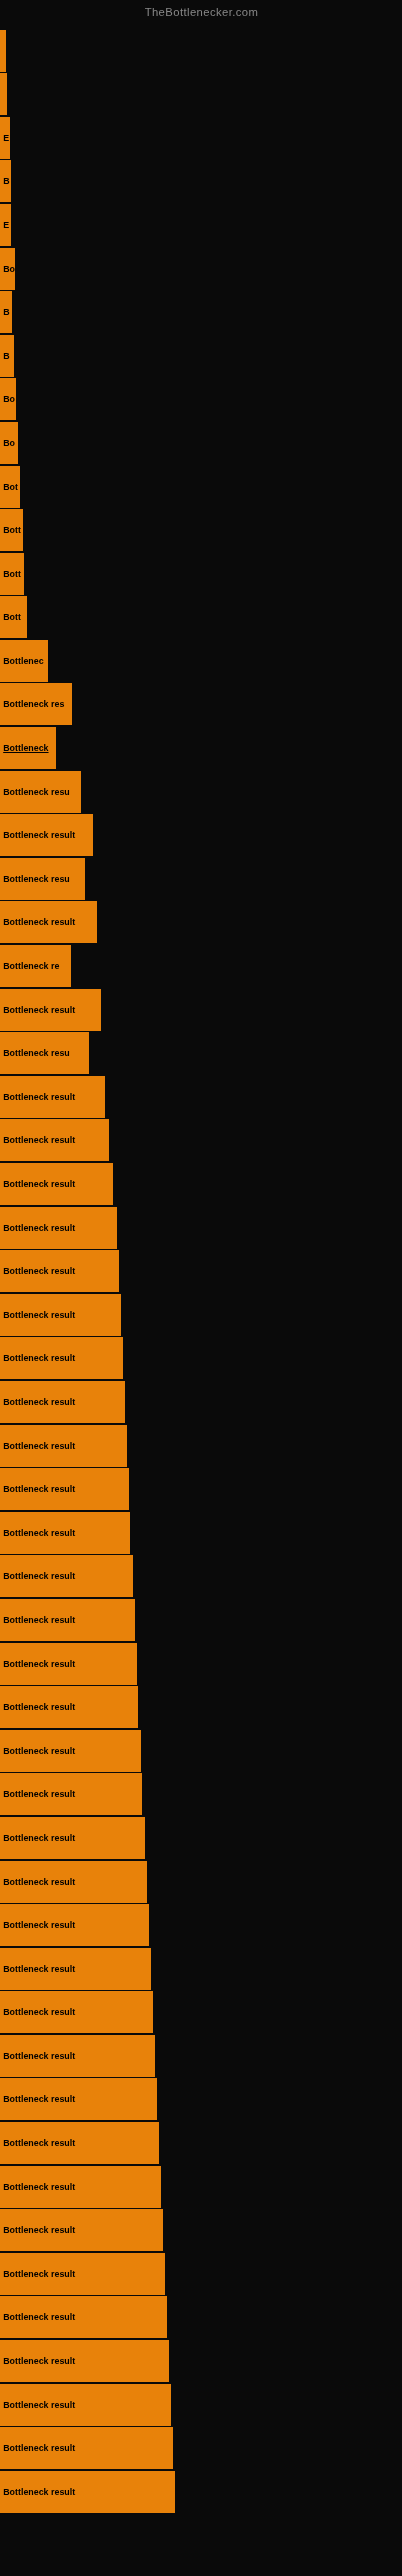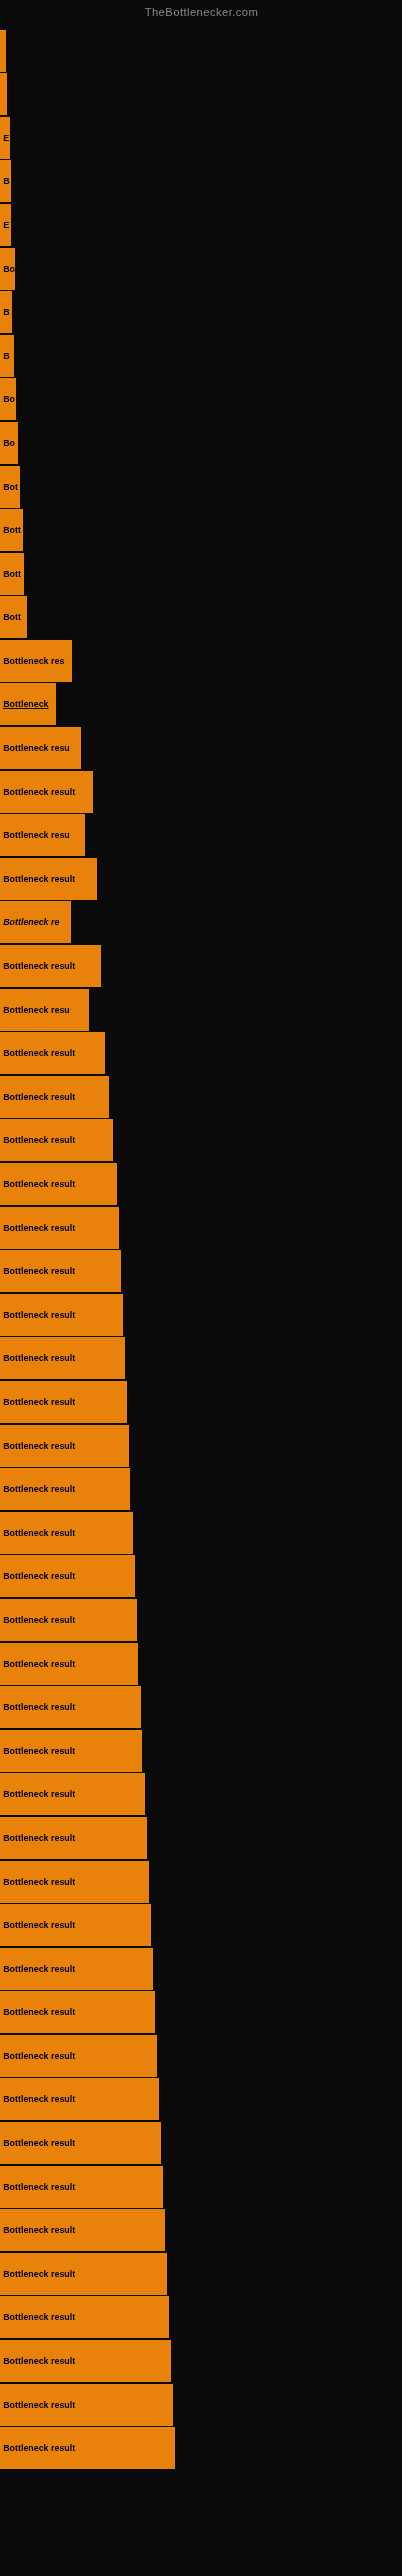--- a/index.html
+++ b/index.html
@@ -95,39 +95,42 @@
     <div class="bar-row">
       <div class="bar-label" style="width: 22.5px; min-width: 22.5px; max-width: 22.5px;">Bott</div>
     </div>
     <div class="bar-row">
       <div class="bar-label" style="width: 24px; min-width: 24px; max-width: 24px;">Bott</div>
     </div>
     <div class="bar-row">
       <div class="bar-label" style="width: 26.6px; min-width: 26.6px; max-width: 26.6px;">Bott</div>
     </div>
     <div class="bar-row">
+      <div class="bar-label" style="width: 48px; min-width: 48px; max-width: 48px;">Bottlenec</div>
+    </div>
+    <div class="bar-row">
       <div class="bar-label" style="width: 72px; min-width: 72px; max-width: 72px; text-align: right;">Bottleneck res</div>
     </div>
     <div class="bar-row">
       <div class="bar-label" style="width: 56px; min-width: 56px; max-width: 56px; text-decoration: underline;">Bottleneck</div>
     </div>
     <div class="bar-row">
       <div class="bar-label" style="width: 81px; min-width: 81px; max-width: 81px;">Bottleneck resu</div>
     </div>
     <div class="bar-row">
       <div class="bar-label" style="width: 93px; min-width: 93px; max-width: 93px;">Bottleneck result</div>
     </div>
     <div class="bar-row">
       <div class="bar-label" style="width: 85px; min-width: 85px; max-width: 85px;">Bottleneck resu</div>
     </div>
     <div class="bar-row">
       <div class="bar-label" style="width: 97px; min-width: 97px; max-width: 97px;">Bottleneck result</div>
     </div>
     <div class="bar-row">
-      <div class="bar-label" style="width: 71px; min-width: 71px; max-width: 71px; font-style: italic;">Bottleneck re</div>
+      <div class="bar-label" style="width: 71px; min-width: 71px; max-width: 71px;">Bottleneck re</div>
     </div>
     <div class="bar-row">
       <div class="bar-label" style="width: 101px; min-width: 101px; max-width: 101px;">Bottleneck result</div>
     </div>
     <div class="bar-row">
       <div class="bar-label" style="width: 89px; min-width: 89px; max-width: 89px;">Bottleneck resu</div>
     </div>
     <div class="bar-row">
       <div class="bar-label" style="width: 105px; min-width: 105px; max-width: 105px;">Bottleneck result</div>
     </div>

